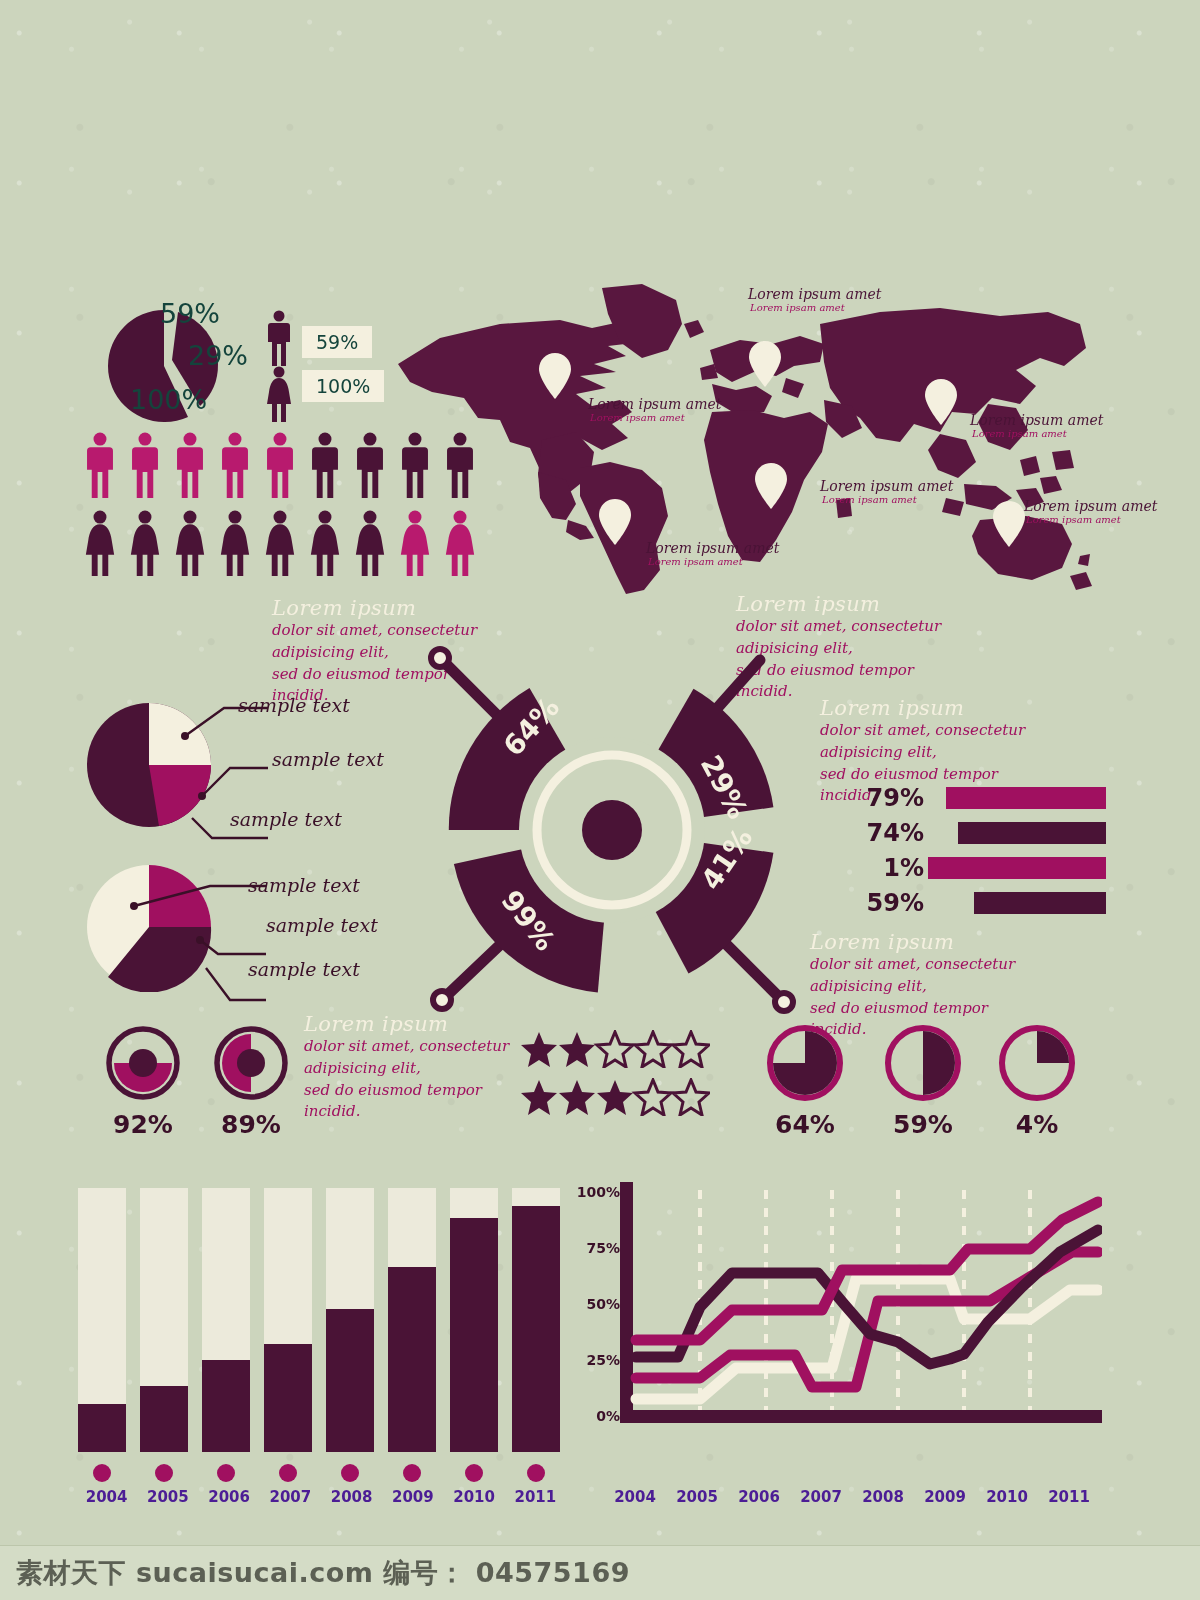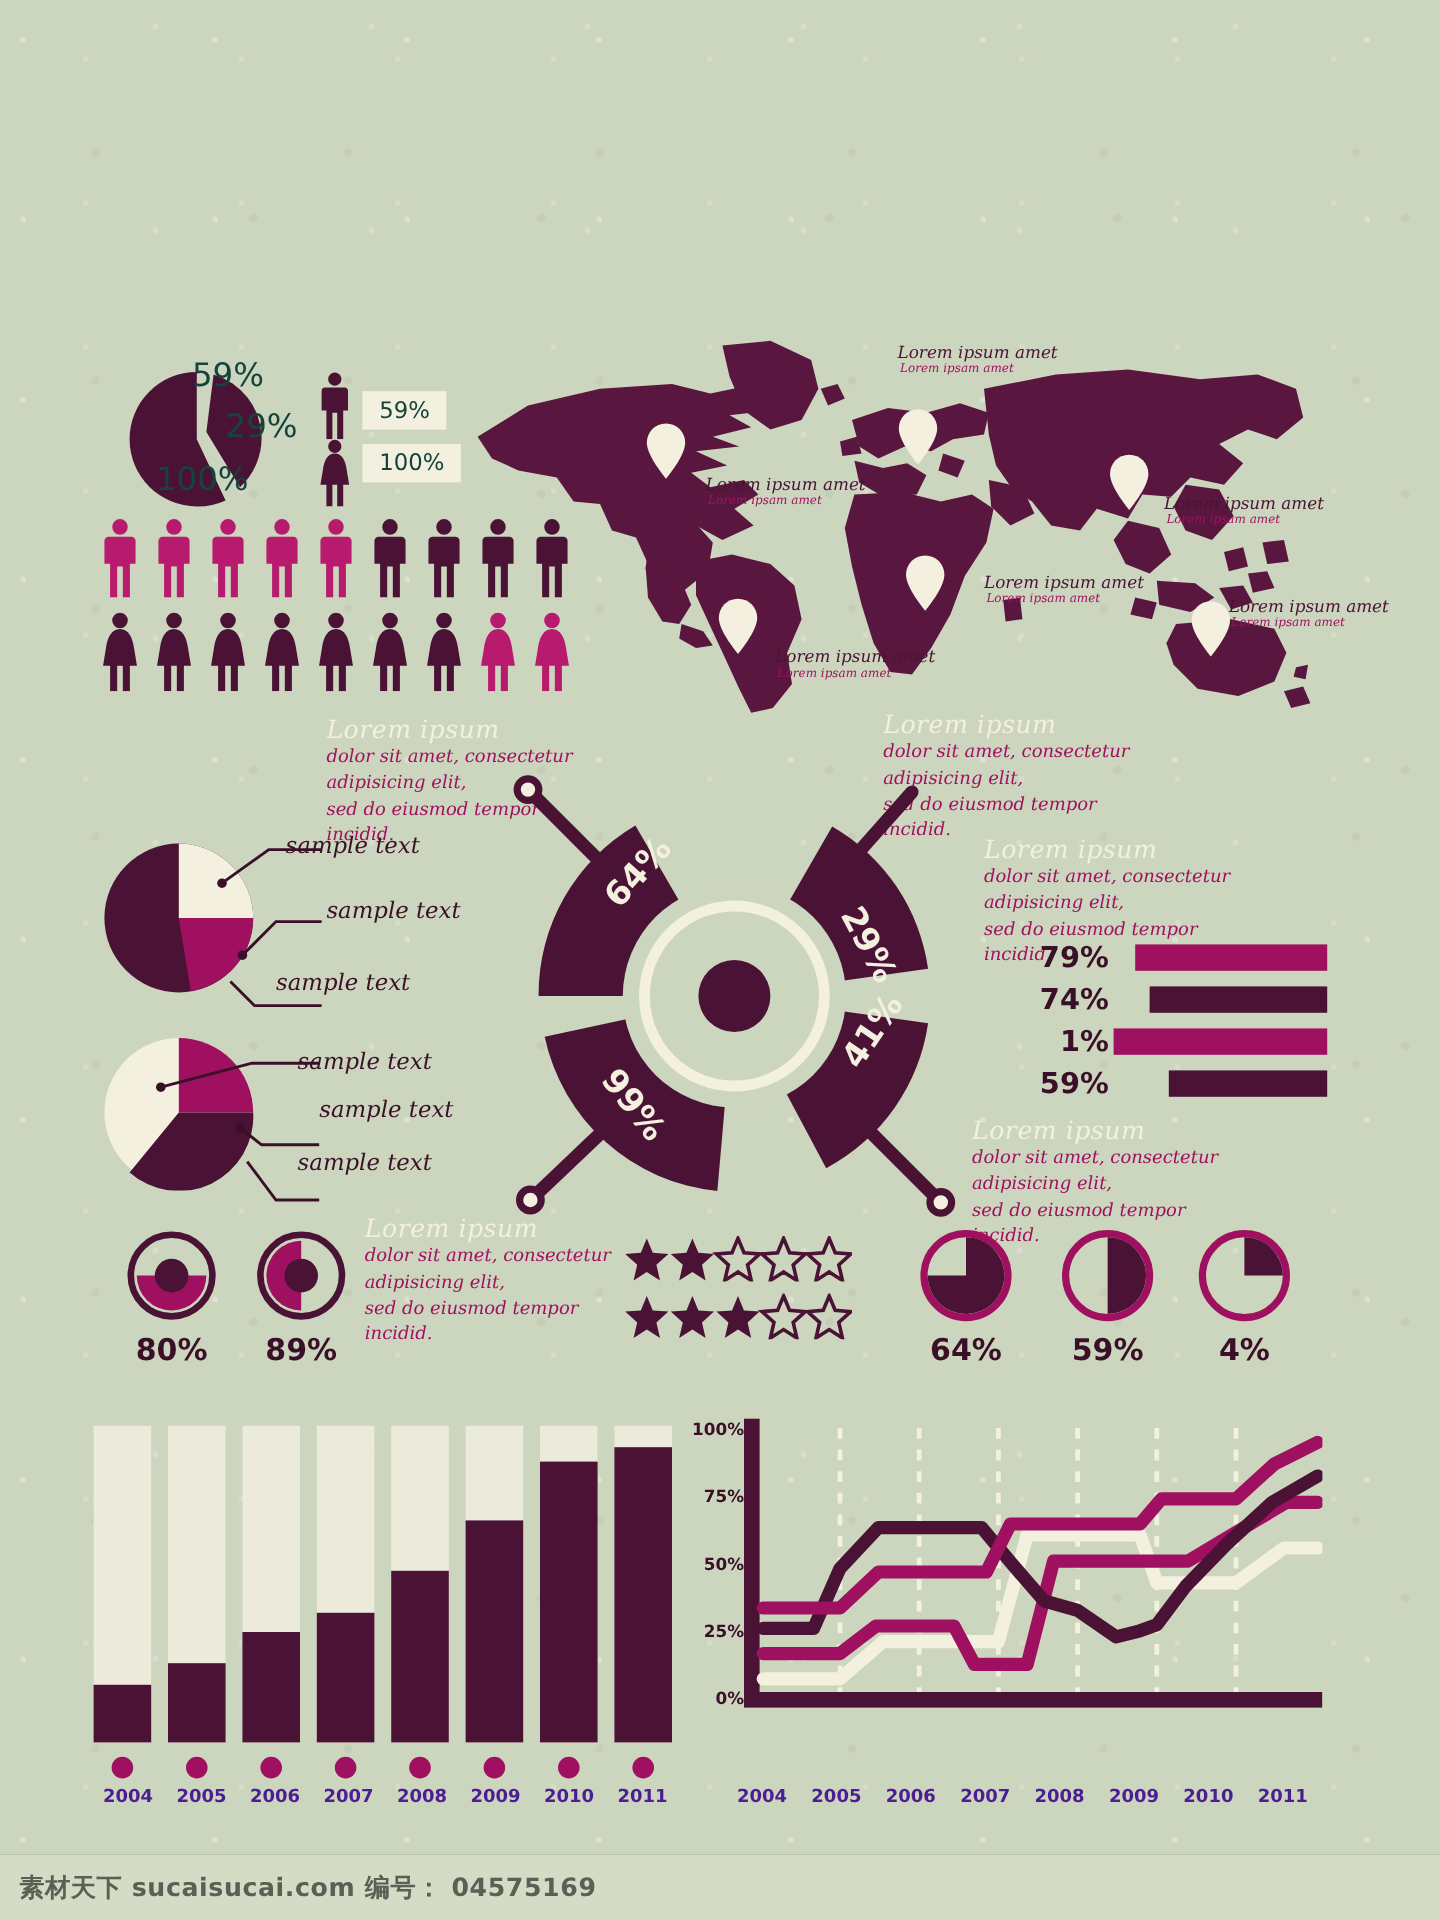--- a/index.html
+++ b/index.html
@@ -62,21 +62,21 @@
   .yr{font-family:"DejaVu Sans",sans-serif;font-size:15px;font-weight:700;color:#4c1d95;text-align:center;}
   .axis-lbl{font-family:"DejaVu Sans",sans-serif;font-size:14px;font-weight:700;color:#3a1028;text-align:right;}
 
   
   #wm{
     left:0;bottom:0;width:1200px;height:54px;
     background:#d4dcc6;border-top:1px solid #bcc6ab;
     display:flex;align-items:center;
   }
   #wm-text{
-    margin-left:16px;font-family:"DejaVu Sans",sans-serif;font-size:21px;
+    margin-left:16px;font-family:"DejaVu Sans",sans-serif;font-size:27px;
     font-weight:700;color:#5c6054;letter-spacing:.5px;
   }
 </style>
 </head>
 <body>
 
 <div class="stage">
   <div class="noise"></div>
 
 
@@ -380,21 +380,21 @@
         <div style="width:132px;height:22px;background:#4a1336;"></div>
       </div>
     </div>
   </div>
 
   <svg class="abs" style="left:104px;top:1024px;" width="78" height="78" viewBox="0 0 78 78">
     <circle cx="39" cy="39" r="34" fill="none" stroke="#4a1336" stroke-width="5.5"></circle>
     <path d="M39 39 L10 39 A29 29 0 0 0 68 39 Z" fill="#a01060"></path>
     <circle cx="39" cy="39" r="14" fill="#4a1336"></circle>
   </svg>
-  <div class="abs circ-pct" style="left:104px;top:1110px;width:78px;">80%</div>
+  <div class="abs circ-pct" style="left:104px;top:1110px;width:78px;">92%</div>
 
   <svg class="abs" style="left:212px;top:1024px;" width="78" height="78" viewBox="0 0 78 78">
     <circle cx="39" cy="39" r="34" fill="none" stroke="#4a1336" stroke-width="5.5"></circle>
     <path d="M39 39 L39 10 A29 29 0 1 0 39 68 Z" fill="#a01060"></path>
     <circle cx="39" cy="39" r="14" fill="#4a1336"></circle>
   </svg>
   <div class="abs circ-pct" style="left:212px;top:1110px;width:78px;">89%</div>
 
   <svg class="abs" style="left:520px;top:1030px;" width="190" height="38" viewBox="0 0 190 38">
     <path d="M19 2 L24 14 L37 15 L27 24 L30 37 L19 30 L8 37 L11 24 L1 15 L14 14 Z" fill="#4a1336"></path>

